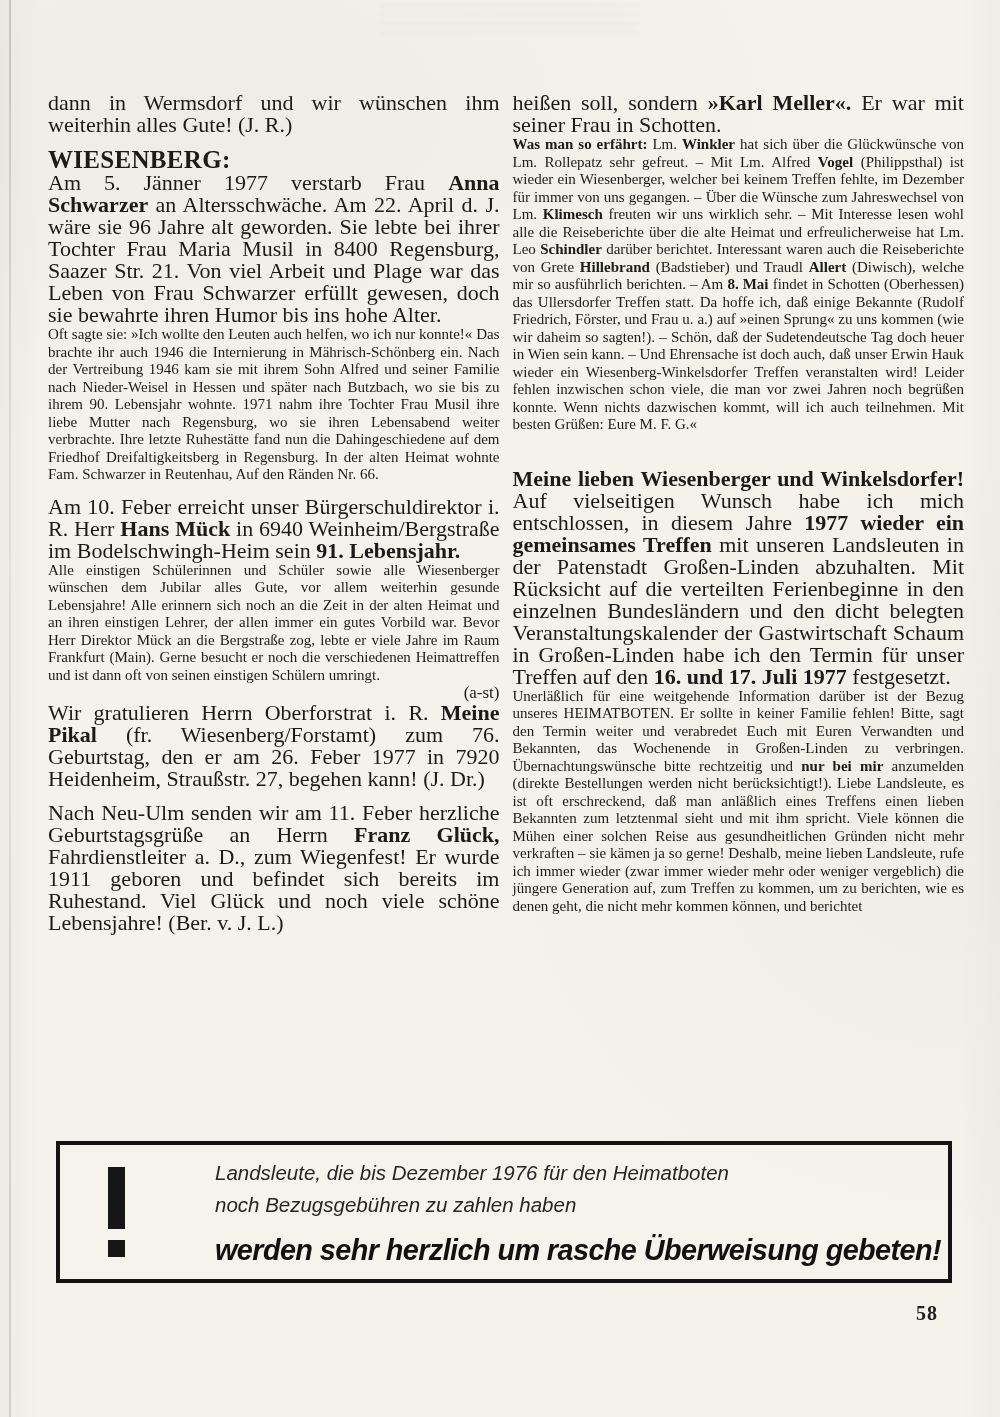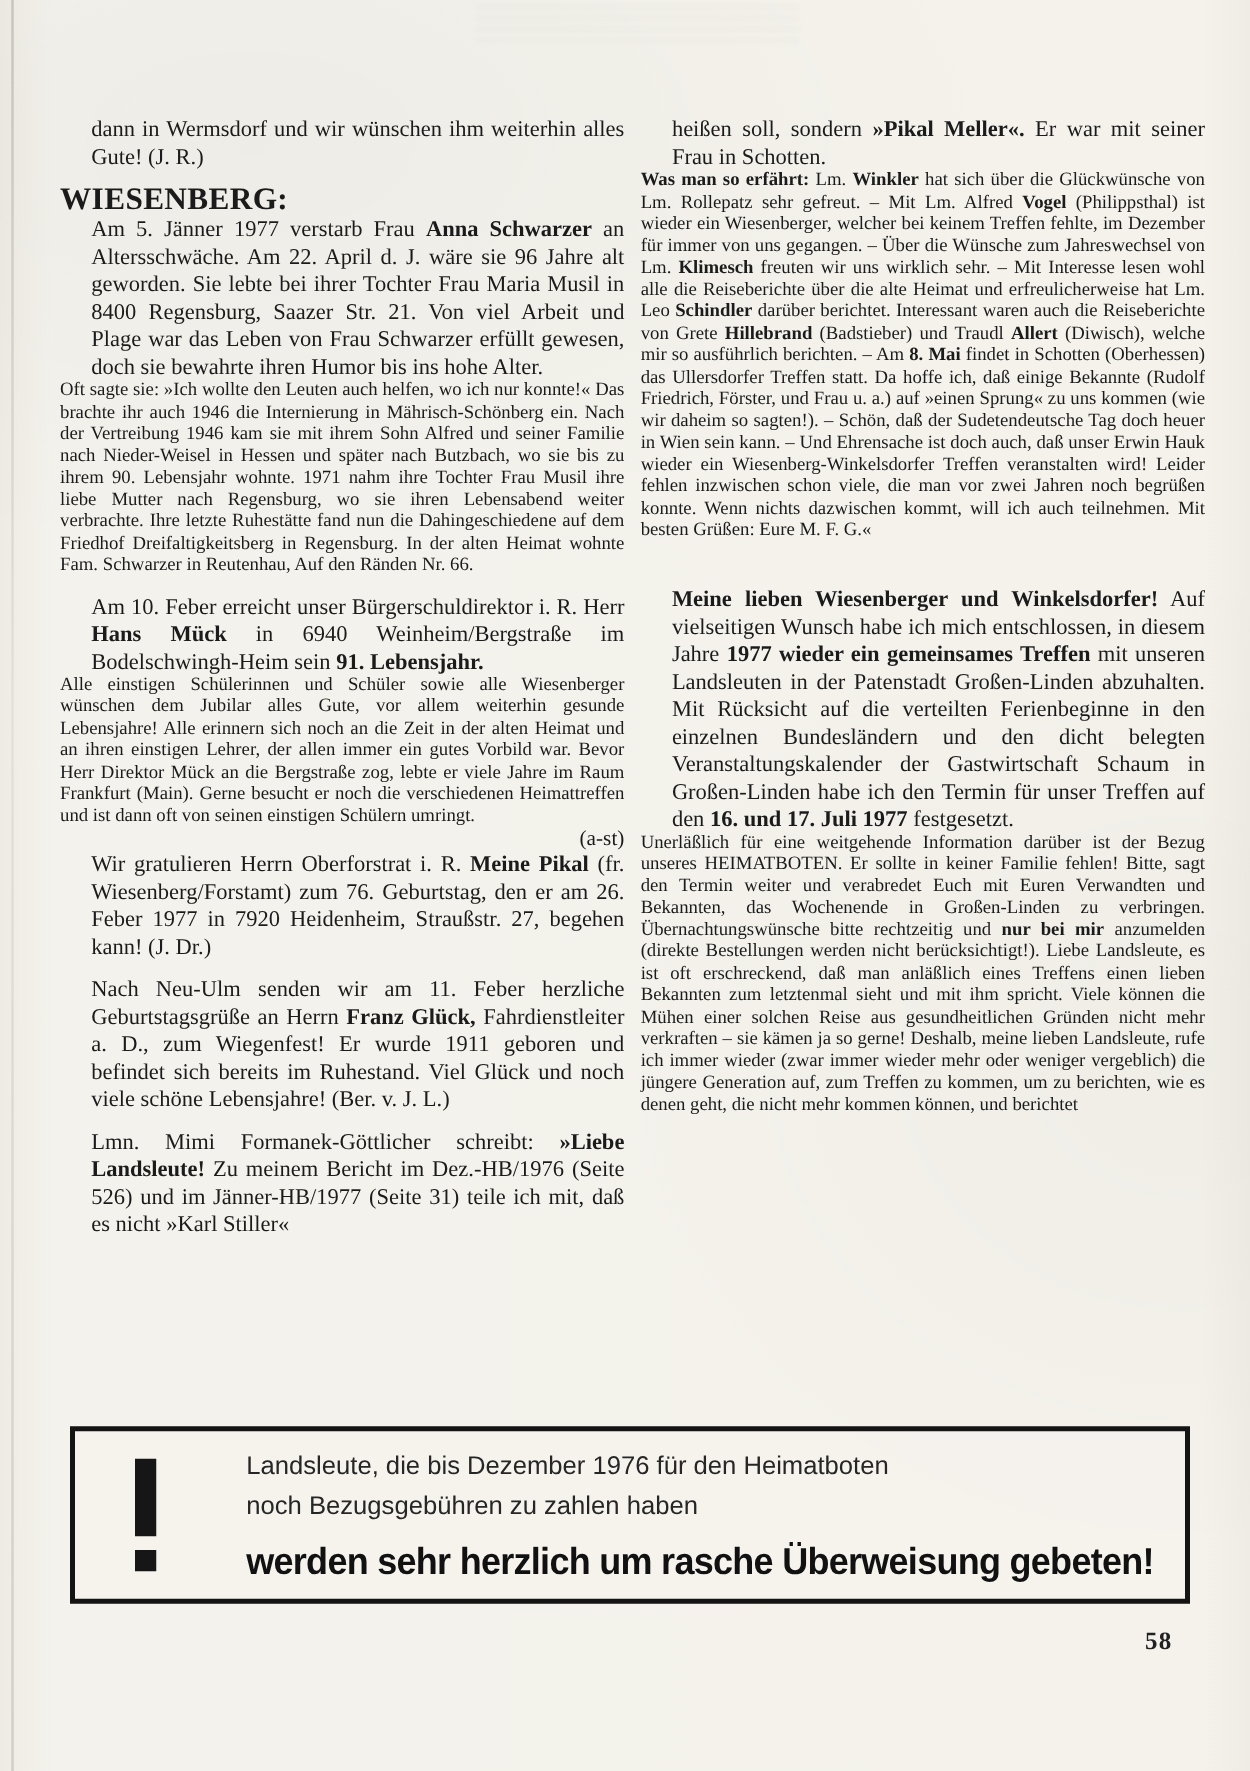--- a/index.html
+++ b/index.html
@@ -33,21 +33,21 @@
     display: flex; gap: 13px;
     overflow: hidden;
   }
   .col { width: 451.5px; }
   .para {
     margin: 0;
     text-align: justify;
     hyphens: auto;
     -webkit-hyphens: auto;
   }
-  .para.large   { font-size: 18px; line-height: 22px; margin-left: 25px; }
+  .para.large   { font-size: 22px; line-height: 22px; }
   .para.heading { font-size: 25px; line-height: 24px; font-weight: bold; letter-spacing: 0.3px; }
   .para.small   { font-size: 15px; line-height: 17.5px; }
   .para.small-right { font-size: 17px; line-height: 17.5px; text-align: right; }
   .para.gap  { margin-top: 12px; }
   .para.gap2 { margin-top: 34px; }
   .para b { font-weight: bold; }
 
   .notice-box {
     position: absolute; left: 56px; top: 1141px;
     width: 888px; height: 134px;
@@ -56,22 +56,23 @@
     display: flex; align-items: center;
   }
   .bang {
     margin-left: 48px;
     display: flex; flex-direction: column; align-items: center;
     flex: 0 0 auto;
   }
   .bang-bar { width: 17px; height: 62px; background: #161616; }
   .bang-dot { width: 17px; height: 17px; background: #161616; margin-top: 11px; }
   .notice-text {
-    margin-left: 72px;
+    margin-left: 90px;
     font-family: "Liberation Sans", sans-serif;
+    font-style: italic;
   }
   .notice-line { font-size: 20.5px; line-height: 32px; color: #262626; }
   .notice-line-3 {
     margin-top: 12px;
     font-size: 30px; font-weight: 700;
     letter-spacing: -0.6px;
     color: #111;
     transform: scaleX(0.96);
     transform-origin: left center;
     white-space: nowrap;
@@ -94,24 +95,23 @@
     <div class="col">
         <p class="para large">dann in Wermsdorf und wir wünschen ihm weiterhin alles Gute! (J. R.)</p>
         <p class="para heading gap"><b>WIESENBERG:</b></p>
         <p class="para large">Am 5. Jänner 1977 verstarb Frau <b>Anna Schwarzer</b> an Altersschwäche. Am 22. April d. J. wäre sie 96 Jahre alt geworden. Sie lebte bei ihrer Tochter Frau Maria Musil in 8400 Regensburg, Saazer Str. 21. Von viel Arbeit und Plage war das Leben von Frau Schwarzer erfüllt gewesen, doch sie bewahrte ihren Humor bis ins hohe Alter.</p>
         <p class="para small">Oft sagte sie: »Ich wollte den Leuten auch helfen, wo ich nur konnte!« Das brachte ihr auch 1946 die Internierung in Mährisch-Schönberg ein. Nach der Vertreibung 1946 kam sie mit ihrem Sohn Alfred und seiner Familie nach Nieder-Weisel in Hessen und später nach Butzbach, wo sie bis zu ihrem 90. Lebensjahr wohnte. 1971 nahm ihre Tochter Frau Musil ihre liebe Mutter nach Regensburg, wo sie ihren Lebensabend weiter verbrachte. Ihre letzte Ruhestätte fand nun die Dahingeschiedene auf dem Friedhof Dreifaltigkeitsberg in Regensburg. In der alten Heimat wohnte Fam. Schwarzer in Reutenhau, Auf den Ränden Nr. 66.</p>
         <p class="para large gap">Am 10. Feber erreicht unser Bürgerschuldirektor i. R. Herr <b>Hans Mück</b> in 6940 Weinheim/Bergstraße im Bodelschwingh-Heim sein <b>91. Lebensjahr.</b></p>
         <p class="para small">Alle einstigen Schülerinnen und Schüler sowie alle Wiesenberger wünschen dem Jubilar alles Gute, vor allem weiterhin gesunde Lebensjahre! Alle erinnern sich noch an die Zeit in der alten Heimat und an ihren einstigen Lehrer, der allen immer ein gutes Vorbild war. Bevor Herr Direktor Mück an die Bergstraße zog, lebte er viele Jahre im Raum Frankfurt (Main). Gerne besucht er noch die verschiedenen Heimattreffen und ist dann oft von seinen einstigen Schülern umringt.</p>
         <p class="para small-right">(a-st)</p>
         <p class="para large">Wir gratulieren Herrn Oberforstrat i. R. <b>Meine Pikal</b> (fr. Wiesenberg/Forstamt) zum 76. Geburtstag, den er am 26. Feber 1977 in 7920 Heidenheim, Straußstr. 27, begehen kann! (J. Dr.)</p>
         <p class="para large gap">Nach Neu-Ulm senden wir am 11. Feber herzliche Geburtstagsgrüße an Herrn <b>Franz Glück,</b> Fahrdienstleiter a. D., zum Wiegenfest! Er wurde 1911 geboren und befindet sich bereits im Ruhestand. Viel Glück und noch viele schöne Lebensjahre! (Ber. v. J. L.)</p>
-        <p class="para large gap">Lmn. Mimi Formanek-Göttlicher schreibt: <b>»Liebe Landsleute!</b> Zu meinem Bericht im Dez.-HB/1976 (Seite 526) und im Jänner-HB/1977 (Seite 31) teile ich mit, daß es nicht »Karl Stiller«</p>
       </div>
     <div class="col">
-        <p class="para large">heißen soll, sondern <b>»Pikal Meller«.</b> Er war mit seiner Frau in Schotten.</p>
+        <p class="para large">heißen soll, sondern <b>»Karl Meller«.</b> Er war mit seiner Frau in Schotten.</p>
         <p class="para small"><b>Was man so erfährt:</b> Lm. <b>Winkler</b> hat sich über die Glückwünsche von Lm. Rollepatz sehr gefreut. – Mit Lm. Alfred <b>Vogel</b> (Philippsthal) ist wieder ein Wiesenberger, welcher bei keinem Treffen fehlte, im Dezember für immer von uns gegangen. – Über die Wünsche zum Jahreswechsel von Lm. <b>Klimesch</b> freuten wir uns wirklich sehr. – Mit Interesse lesen wohl alle die Reiseberichte über die alte Heimat und erfreulicherweise hat Lm. Leo <b>Schindler</b> darüber berichtet. Interessant waren auch die Reiseberichte von Grete <b>Hillebrand</b> (Badstieber) und Traudl <b>Allert</b> (Diwisch), welche mir so ausführlich berichten. – Am <b>8. Mai</b> findet in Schotten (Oberhessen) das Ullersdorfer Treffen statt. Da hoffe ich, daß einige Bekannte (Rudolf Friedrich, Förster, und Frau u. a.) auf »einen Sprung« zu uns kommen (wie wir daheim so sagten!). – Schön, daß der Sudetendeutsche Tag doch heuer in Wien sein kann. – Und Ehrensache ist doch auch, daß unser Erwin Hauk wieder ein Wiesenberg-Winkelsdorfer Treffen veranstalten wird! Leider fehlen inzwischen schon viele, die man vor zwei Jahren noch begrüßen konnte. Wenn nichts dazwischen kommt, will ich auch teilnehmen. Mit besten Grüßen: Eure M. F. G.«</p>
         <p class="para large gap2"><b>Meine lieben Wiesenberger und Winkelsdorfer!</b> Auf vielseitigen Wunsch habe ich mich entschlossen, in diesem Jahre <b>1977 wieder ein gemeinsames Treffen</b> mit unseren Landsleuten in der Patenstadt Großen-Linden abzuhalten. Mit Rücksicht auf die verteilten Ferienbeginne in den einzelnen Bundesländern und den dicht belegten Veranstaltungskalender der Gastwirtschaft Schaum in Großen-Linden habe ich den Termin für unser Treffen auf den <b>16. und 17. Juli 1977</b> festgesetzt.</p>
         <p class="para small">Unerläßlich für eine weitgehende Information darüber ist der Bezug unseres HEIMATBOTEN. Er sollte in keiner Familie fehlen! Bitte, sagt den Termin weiter und verabredet Euch mit Euren Verwandten und Bekannten, das Wochenende in Großen-Linden zu verbringen. Übernachtungswünsche bitte rechtzeitig und <b>nur bei mir</b> anzumelden (direkte Bestellungen werden nicht berücksichtigt!). Liebe Landsleute, es ist oft erschreckend, daß man anläßlich eines Treffens einen lieben Bekannten zum letztenmal sieht und mit ihm spricht. Viele können die Mühen einer solchen Reise aus gesundheitlichen Gründen nicht mehr verkraften – sie kämen ja so gerne! Deshalb, meine lieben Landsleute, rufe ich immer wieder (zwar immer wieder mehr oder weniger vergeblich) die jüngere Generation auf, zum Treffen zu kommen, um zu berichten, wie es denen geht, die nicht mehr kommen können, und berichtet</p>
       </div>
   </div>
 
   <div class="notice-box">
     <div class="bang">
       <div class="bang-bar"></div>
       <div class="bang-dot"></div>

